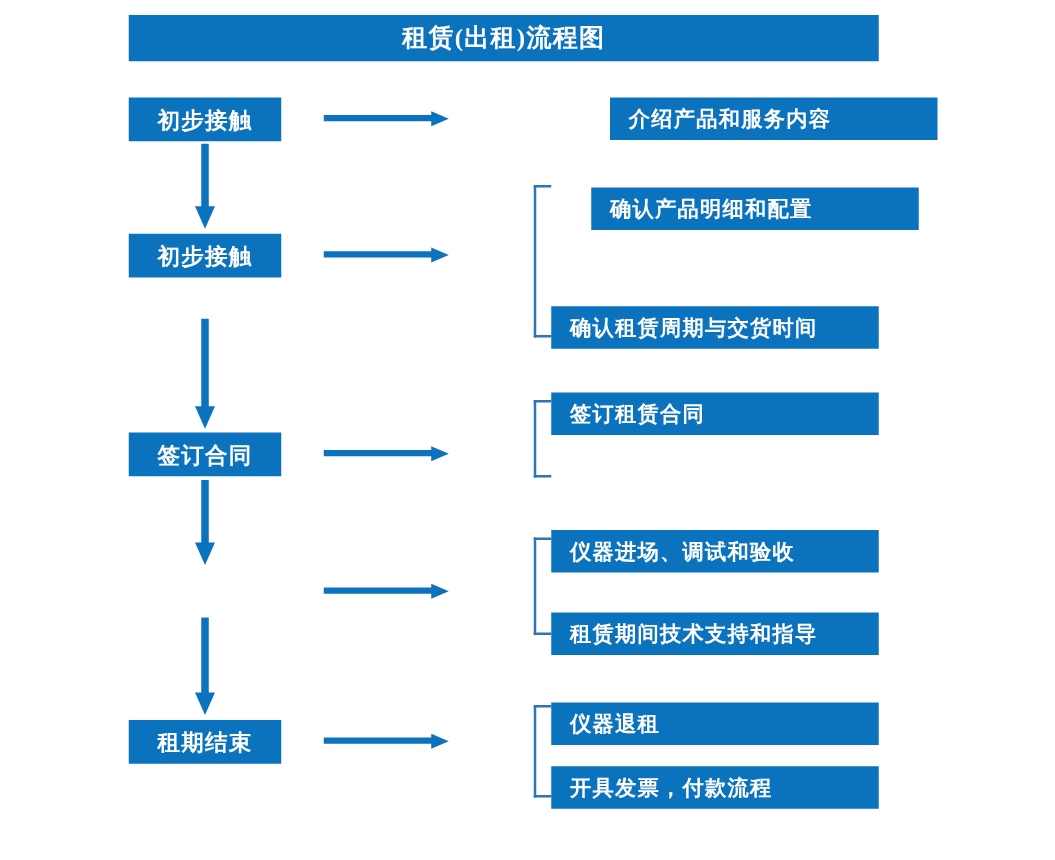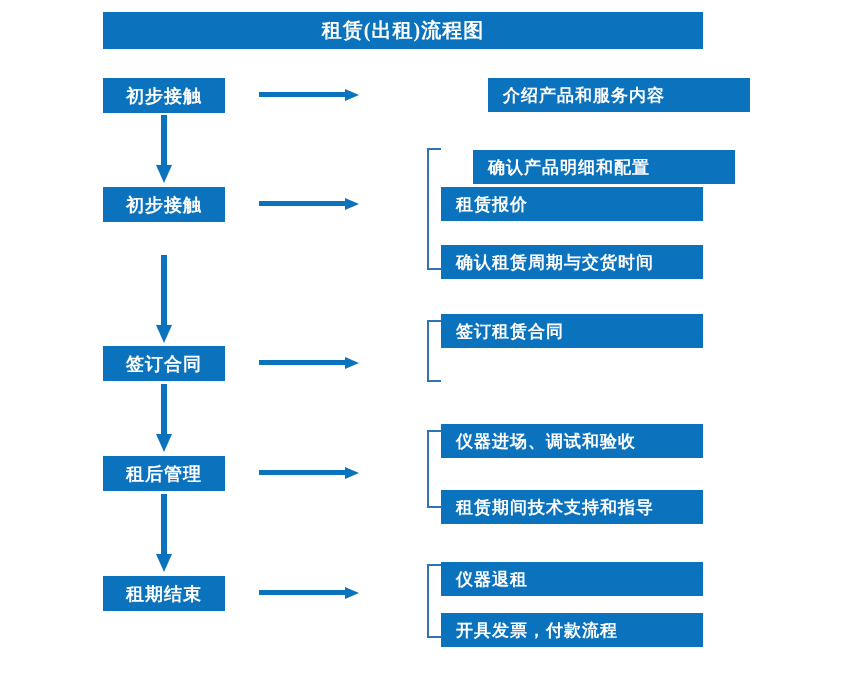--- a/index.html
+++ b/index.html
@@ -71,21 +71,20 @@
 <div id="chart-root">
 
   <div class="box title-box">租赁(出租)流程图</div>
 
   <div class="box stage-box" style="top:78px;">初步接触</div>
 
   <div class="box stage-box" style="top:187px;">初步接触</div>
 
   <div class="box stage-box" style="top:346px;">签订合同</div>
 
-  <div class="box stage-box" style="top:456px;">租后管理</div>
 
   <div class="box stage-box" style="top:576px;">租期结束</div>
 
   <div class="v-arrow" style="left:153px;top:115px;height:70px;">
     <svg width="22" height="70" viewBox="0 0 22 70">
       <rect x="8" y="0" width="6" height="54" fill="#0B72BE"></rect>
       <polygon points="3,50 19,50 11,68" fill="#0B72BE"></polygon>
     </svg>
   </div>
 
@@ -150,21 +149,20 @@
   <div class="bracket" style="top:320px;height:62px;"></div>
 
   <div class="bracket" style="top:430px;height:78px;"></div>
 
   <div class="bracket" style="top:564px;height:74px;"></div>
 
   <div class="box task-box" style="top:78px;margin-left:47px;">介绍产品和服务内容</div>
 
   <div class="box task-box" style="top:150px;margin-left:32px;">确认产品明细和配置</div>
 
-  <div class="box task-box" style="top:187px;">租赁报价</div>
 
   <div class="box task-box" style="top:245px;">确认租赁周期与交货时间</div>
 
   <div class="box task-box" style="top:314px;">签订租赁合同</div>
 
 
   <div class="box task-box" style="top:424px;">仪器进场、调试和验收</div>
 
   <div class="box task-box" style="top:562px;">仪器退租</div>
 

